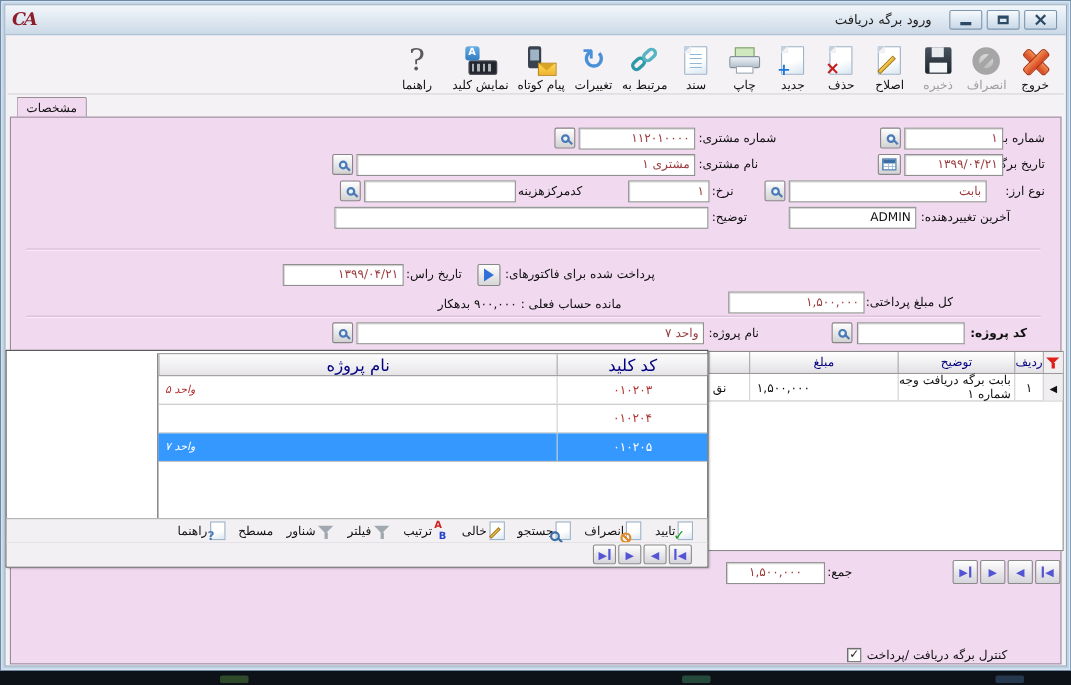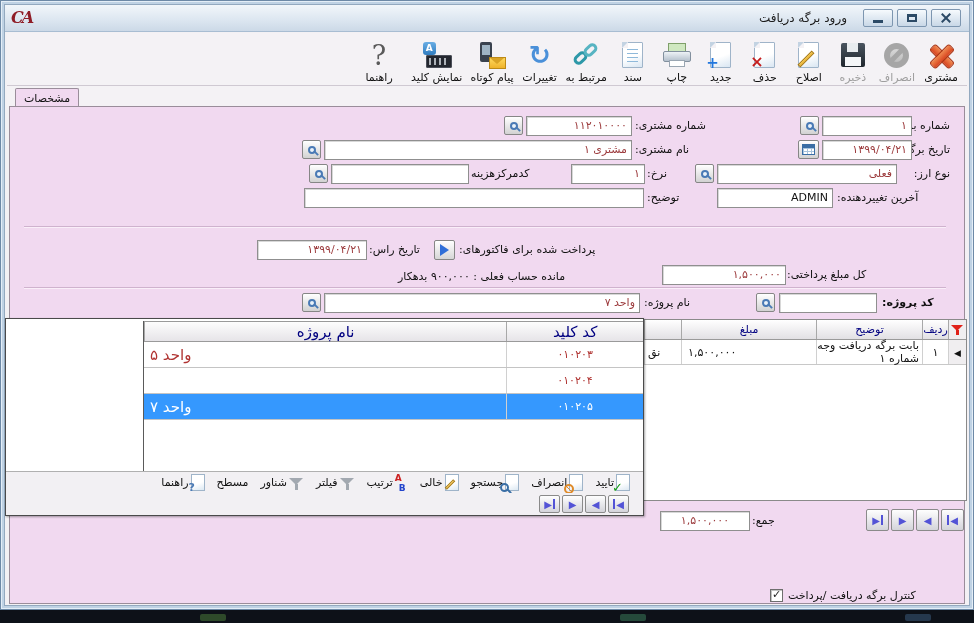--- a/index.html
+++ b/index.html
@@ -162,21 +162,21 @@
 
   
   .popup { position:absolute; left:0; top:313px; width:639px; height:198px; background:#fff;
            border:1px solid #4a4a4a; box-shadow:1px 1px 2px rgba(0,0,0,.35); }
   .pgrid { position:absolute; left:137px; top:2px; width:500px; height:150px; border-left:1px solid #5a5a5a; }
   .phead { display:flex; direction:rtl; height:21px; background:linear-gradient(#fdfdfd,#e6e4e8);
            border-top:1px solid #9a9a9a; border-bottom:1px solid #9a9a9a; }
   .phead .hc { border-left:1px solid #a8a8a8; color:#000080; display:flex; align-items:center; justify-content:center; font-size:15px; direction:rtl; }
   .prow { display:flex; direction:rtl; height:26px; border-bottom:1px solid #c4c4c4; color:#b03331; }
   .prow .cc { width:137px; display:flex; align-items:center; justify-content:center; border-left:1px solid #d0d0d0; font-size:11px; }
-  .prow .nc { width:363px; display:flex; align-items:center; justify-content:flex-end; padding-left:6px; font-size:15px; direction:rtl; }
+  .prow .nc { width:363px; display:flex; align-items:center; justify-content:flex-end; padding-left:6px; font-size:10px; direction:rtl;font-style:italic; }
   .prow.sel { background:#3598fe; color:#fff; }
   .ptools { position:absolute; left:0; right:0; top:152px; height:23px; background:#f2f0f3;
             border-top:1px solid #b0b0b0; border-bottom:1px solid #b0b0b0;
             display:flex; direction:rtl; align-items:center; padding:0 8px; gap:2px; }
   .pti { display:flex; direction:rtl; align-items:center; gap:2px; padding:0 5px; font-size:11px; white-space:nowrap; }
   .spg { width:14px; height:17px; background:linear-gradient(160deg,#fff 55%,#dce8f2); border:1px solid #9fb4c9; position:relative; }
   .ic-funnel { position:relative; width:15px; height:14px; }
   .ic-funnel::before { content:''; position:absolute; top:2px; left:0; border-left:7px solid transparent;
         border-right:7px solid transparent; border-top:7px solid #a2a8b0; }
   .ic-funnel::after { content:''; position:absolute; top:8px; left:6px; width:3px; height:6px; background:#a2a8b0; }
@@ -218,21 +218,21 @@
               <span class="g-x"></span>
             </div>
         </div>
       </div>
 
       <div class="toolbar">
         <div class="tbi">
           <span class="tbico">
               <span class="ic-exit"></span>
             </span>
-          <span class="lbl">مشتری</span>
+          <span class="lbl">خروج</span>
         </div>
         <div class="tbi dis">
           <span class="tbico">
               <span class="ic-cancel"></span>
             </span>
           <span class="lbl">انصراف</span>
         </div>
         <div class="tbi dis">
           <span class="tbico">
               <span class="ic-save"></span>
@@ -338,21 +338,21 @@
         <div class="calbtn" style="left:788px; top:33px;">
             <span class="calic"></span>
           </div>
         <span class="lab" style="left:625px; top:36px;">نام مشتری:</span>
         <div class="fld" style="left:314px; top:33px; width:308px;">مشتری ۱</div>
         <div class="sbtn" style="left:292px; top:33px;">
             <span class="mag"></span>
           </div>
 
         <span class="lab" style="right:14px; top:60px;">نوع ارز:</span>
-        <div class="fld" style="left:707px; top:57px; width:180px;">فعلی</div>
+        <div class="fld" style="left:707px; top:57px; width:180px;">بابت</div>
         <div class="sbtn" style="left:685px; top:57px;">
             <span class="mag"></span>
           </div>
         <span class="lab" style="left:637px; top:60px;">نرخ:</span>
         <div class="fld" style="left:561px; top:57px; width:74px;">۱</div>
         <span class="lab" style="left:461px; top:60px;">کدمرکزهزینه</span>
         <div class="fld" style="left:321px; top:57px; width:138px;"></div>
         <div class="sbtn" style="left:299px; top:57px;">
             <span class="mag"></span>
           </div>

